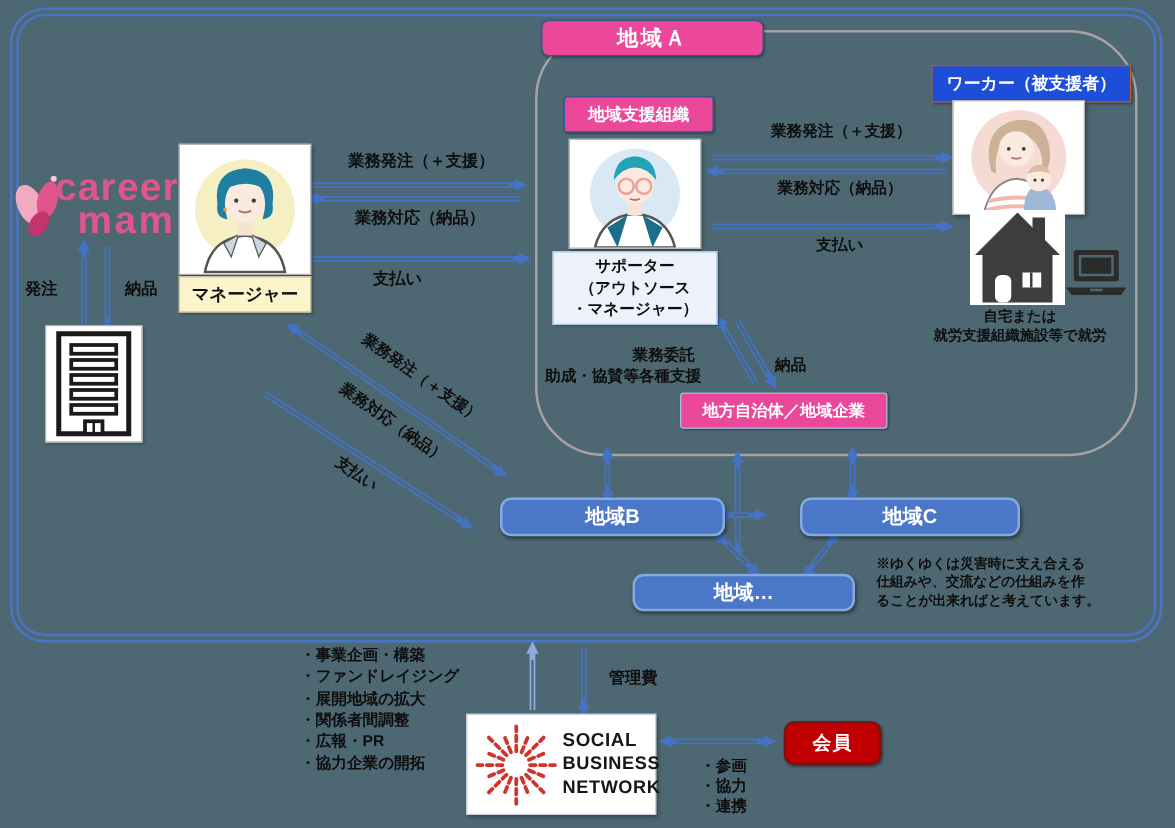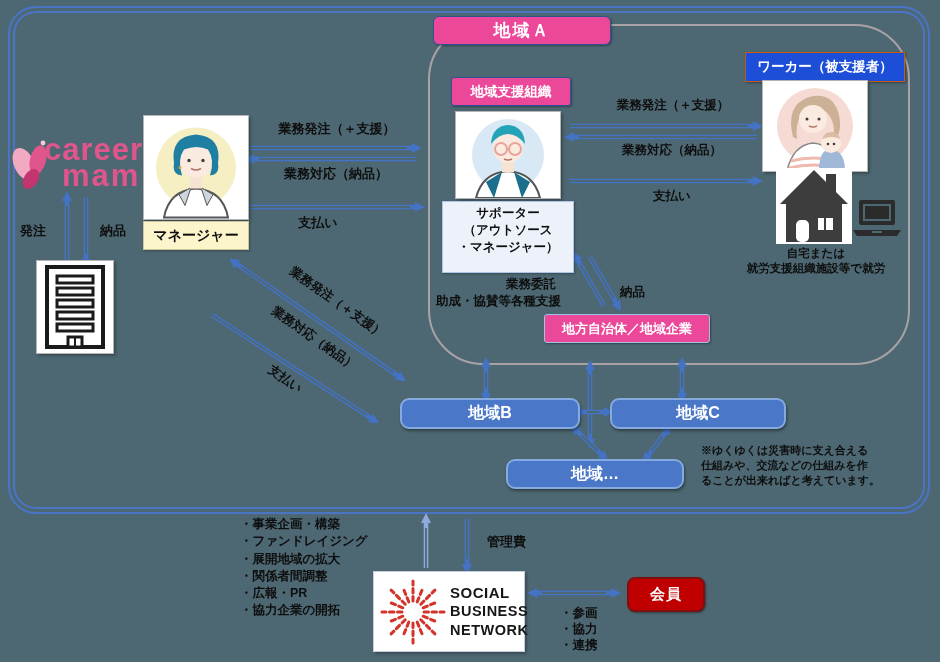--- a/index.html
+++ b/index.html
@@ -171,21 +171,21 @@
       <path d="M74 70 L58 60 L66 86 Z" fill="#1B6F8C"></path>
       <rect x="46" y="48" width="12" height="12" fill="#F7E3D4"></rect>
       <circle cx="52" cy="36" r="15" fill="#FBEADF"></circle>
       <path d="M35 32 Q36 14 52 13 Q68 14 69 32 Q61 22 52 22 Q43 22 35 32 Z" fill="#23A3B8"></path>
       <circle cx="45" cy="37" r="6" fill="none" stroke="#E8A49C" stroke-width="2"></circle>
       <circle cx="59" cy="37" r="6" fill="none" stroke="#E8A49C" stroke-width="2"></circle>
       <line x1="51" y1="37" x2="53" y2="37" stroke="#E8A49C" stroke-width="2"></line>
       <path d="M48 47 Q52 49 56 47" stroke="#b4766a" stroke-width="1.4" fill="none"></path>
     </svg>
   </div>
-  <div class="abs" style="left:442px;top:201px;width:132px;height:72px;background:#EDF2FA;border:1px solid #ADC4E4;
+  <div class="abs" style="left:442px;top:201px;width:132px;height:59px;background:#EDF2FA;border:1px solid #ADC4E4;
               box-shadow:1px 1px 2px rgba(0,0,0,.3);text-align:center;padding-top:3px;box-sizing:border-box;">
     <div class="lbl" style="position:static;font-size:12.5px;line-height:17px;">サポーター</div>
     <div class="lbl" style="position:static;font-size:12.5px;line-height:17px;">（アウトソース</div>
     <div class="lbl" style="position:static;font-size:12.5px;line-height:17px;">・マネージャー）</div>
   </div>
 
   <div class="abs center" style="left:745px;top:52px;width:158px;height:28px;background:#1d4ed8;border:1px solid #C55A11;color:#fff;
               font-weight:700;box-shadow:1px 1px 2px rgba(0,0,0,.35);">
     <span style="font-size:13.5px;">ワーカー（被支援者）</span>
   </div>
@@ -238,21 +238,21 @@
     <span style="font-size:13px;">地方自治体／地域企業</span>
   </div>
 
   <div class="lbl rot35" style="left:257px;top:294px;width:160px;font-size:12.5px;">業務発注（＋支援）</div>
   <div class="lbl rot35" style="left:244px;top:330px;width:140px;font-size:12.5px;">業務対応（納品）</div>
   <div class="lbl rot35" style="left:250px;top:371px;width:70px;font-size:12.5px;">支払い</div>
 
   <div class="region-pill" style="left:400px;top:398px;width:176px;height:27px;">
     <span style="font-size:16px;">地域B</span>
   </div>
-  <div class="region-pill" style="left:610px;top:398px;width:172px;height:27px;">
+  <div class="region-pill" style="left:640px;top:398px;width:172px;height:27px;">
     <span style="font-size:16px;">地域C</span>
   </div>
   <div class="region-pill" style="left:506px;top:459px;width:174px;height:26px;">
     <span style="font-size:16px;">地域…</span>
   </div>
 
   <div class="lbl" style="left:701px;top:443px;font-size:11px;">※ゆくゆくは災害時に支え合える</div>
   <div class="lbl" style="left:701px;top:458px;font-size:11px;">仕組みや、交流などの仕組みを作</div>
   <div class="lbl" style="left:701px;top:473px;font-size:11px;">ることが出来ればと考えています。</div>
 

